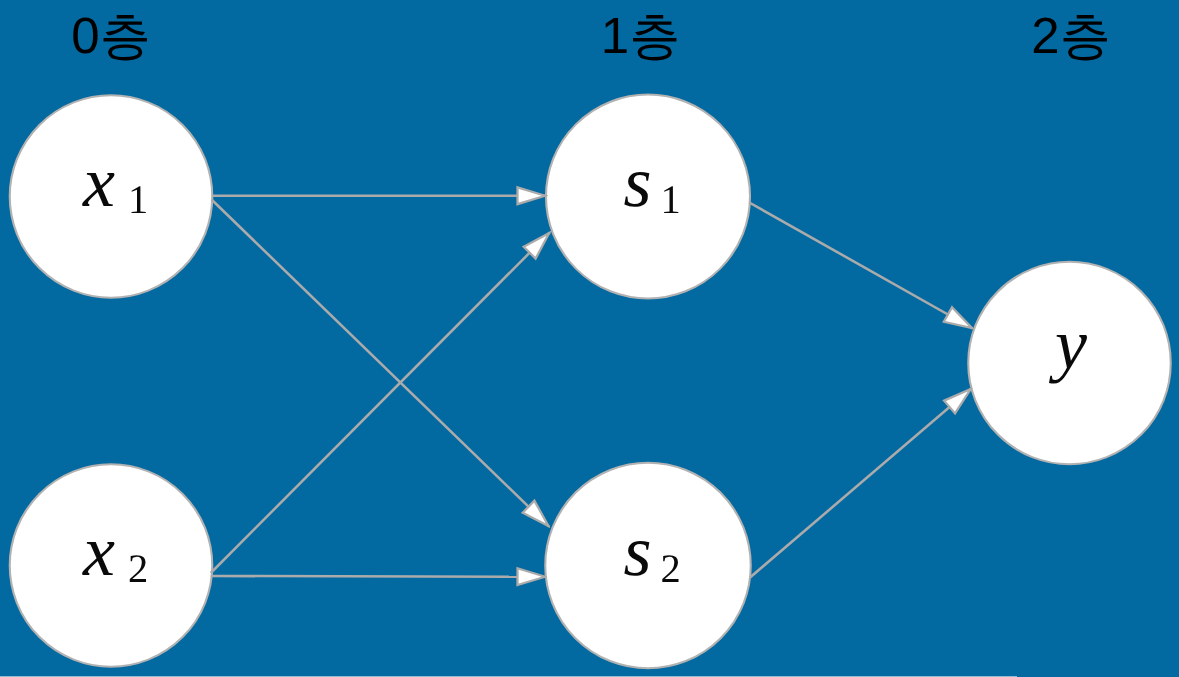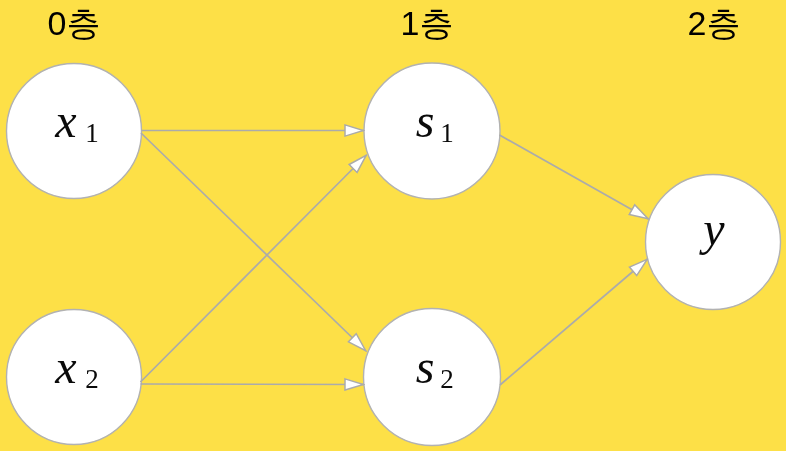--- a/index.html
+++ b/index.html
@@ -7,21 +7,21 @@
     padding: 0;
     background: #ffffff;
     width: 786px;
     height: 451px;
     overflow: hidden;
   }
   .stage {
     position: relative;
     width: 786px;
     height: 451px;
-    background: #fde047;
+    background: #0369a1;
   }
   svg { display: block; }
   .layer-label {
     font-family: "Liberation Sans", sans-serif;
     font-size: 34px;
     fill: #000000;
     text-anchor: middle;
   }
   .edge {
     stroke: #ababab;

